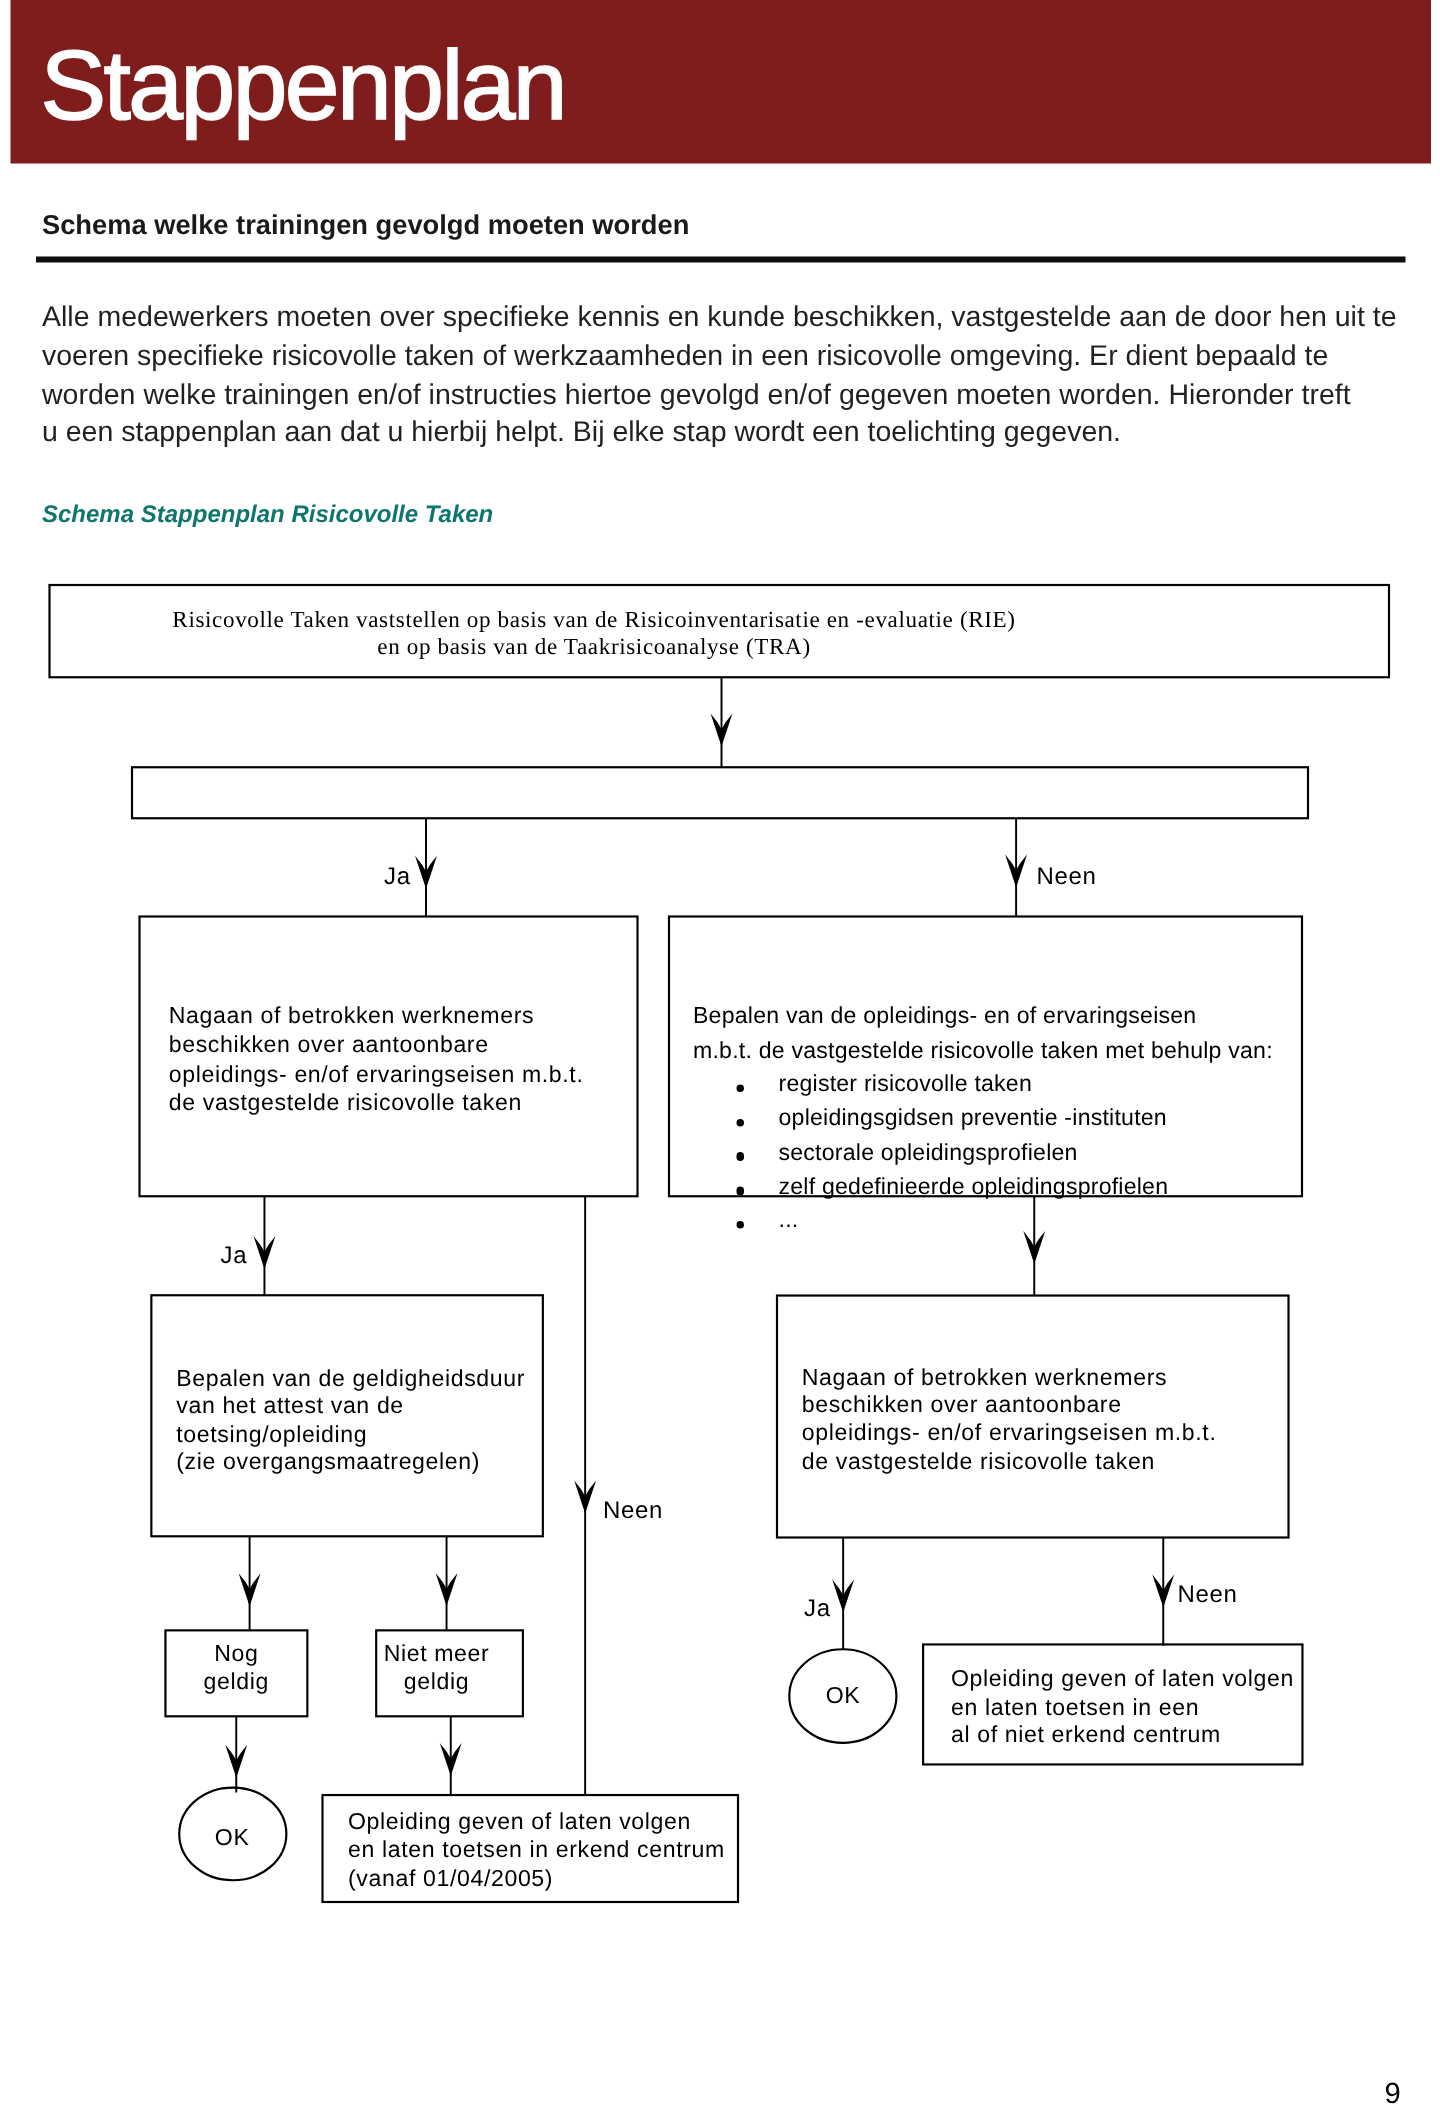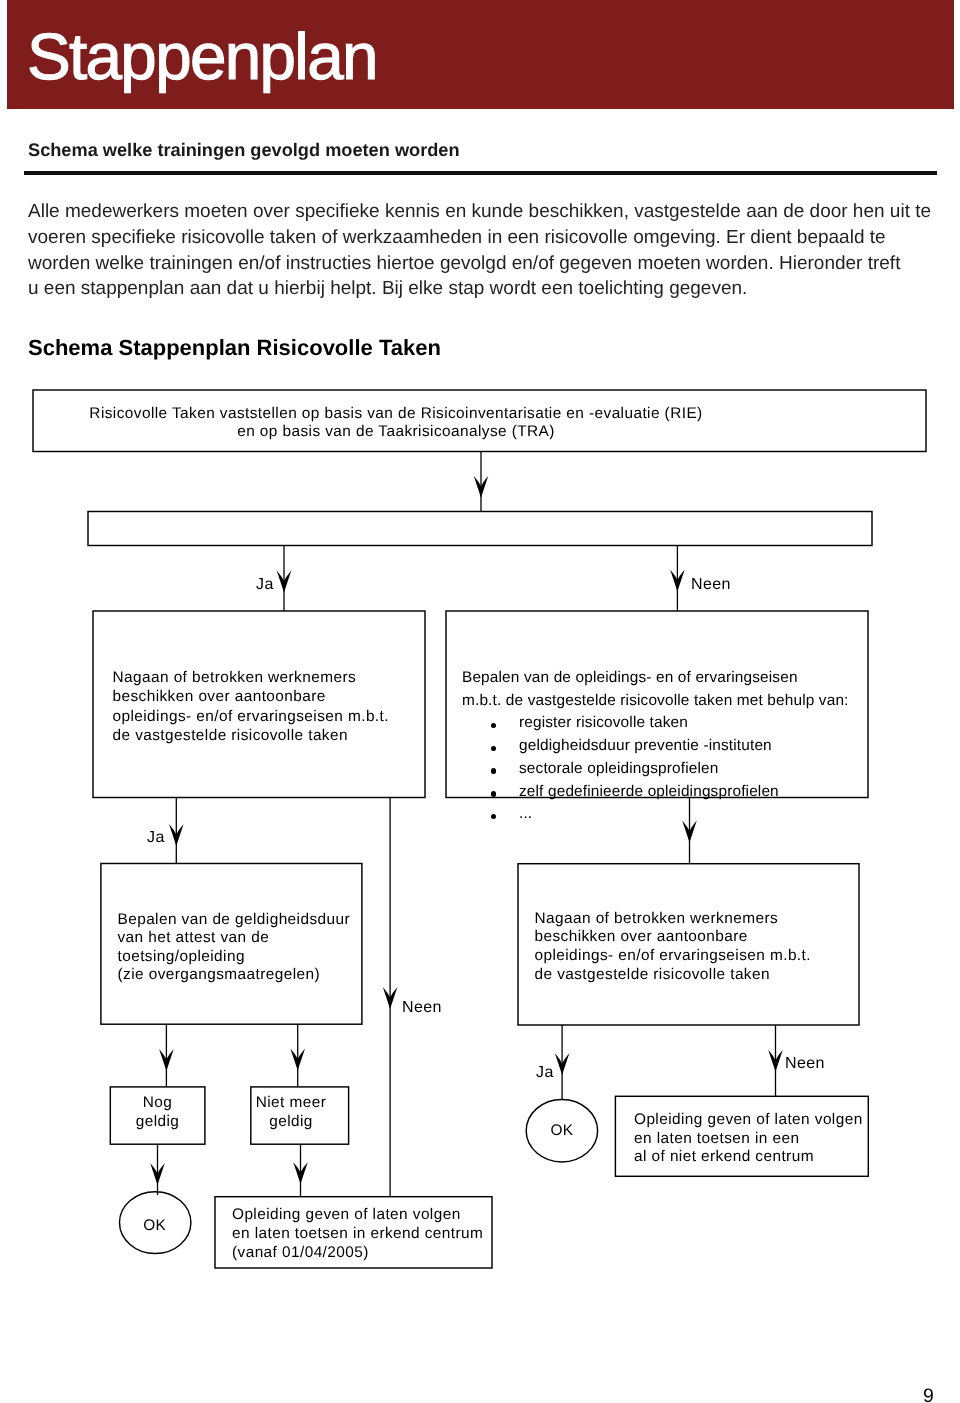--- a/index.html
+++ b/index.html
@@ -9,21 +9,21 @@
 
   
   .banner{position:absolute;left:7px;top:0px;width:946.5px;height:109px;background:#7f1d1d;}
   .banner-title{position:absolute;left:20px;top:19px;font-size:65.6px;line-height:75px;color:#ffffff;font-family:"Liberation Sans",sans-serif;font-weight:400;letter-spacing:-1.7px;-webkit-text-stroke:1.1px #ffffff;}
 
   .subtitle{position:absolute;left:28px;top:140px;font-size:18.2px;font-weight:bold;color:#1a1a1a;white-space:nowrap;}
   .rule{position:absolute;left:24px;top:171px;width:913px;height:3.6px;background:#0f0f0f;}
 
   .para{position:absolute;left:28px;top:199px;width:920px;font-size:19.0px;line-height:25.8px;color:#231f20;white-space:nowrap;}
 
-  .schema-title{position:absolute;left:28px;top:335px;font-size:22px;font-weight:bold;color:#000000;white-space:nowrap;}
+  .schema-title{position:absolute;left:28px;top:335px;font-size:16px;font-weight:bold;color:#0f766e;white-space:nowrap;font-style:italic;}
   .node{position:absolute;box-sizing:border-box;font-size:15.4px;line-height:21.5px;color:#000;letter-spacing:0.42px;white-space:nowrap;}
   .node.ellipse{border-radius:50%;}
   .ntext{position:absolute;font-size:15.4px;line-height:19.3px;color:#000;letter-spacing:0.42px;white-space:nowrap;font-family:"Liberation Sans",sans-serif;}
   .ctr-t{text-align:center;}
   .lbl{position:absolute;font-size:16px;color:#000;letter-spacing:0.42px;white-space:nowrap;}
   svg.lines{position:absolute;left:0;top:0;width:960px;height:1403px;overflow:visible;}
   .pagenum{position:absolute;left:923px;top:1387px;font-size:19.5px;line-height:19.5px;color:#000;}
   ul.bl{margin:0;padding:0;list-style:none;}
   ul.bl li{position:relative;padding-left:57px;}
   .bdot{position:absolute;left:28.5px;top:10.6px;width:5.4px;height:5.4px;border-radius:50%;background:#000;}
@@ -103,42 +103,42 @@
       <use href="#ah" x="166.4" y="1070.9"></use>
       <use href="#ah" x="297.7" y="1070.6"></use>
       <use href="#ah" x="157.5" y="1185.1"></use>
       <use href="#ah" x="300.5" y="1184"></use>
       <use href="#ah" x="562.1" y="1075"></use>
       <use href="#ah" x="775.5" y="1071.7"></use>
     </g>
   </svg>
 
   <div class="node" style="left:33px;top:390px;width:893px;height:61.5px;"></div>
-  <div class="ntext ctr-t" style="left:33px;width:726px;top:405px;line-height:18.2px;">
+  <div class="ntext ctr-t" style="left:33px;width:726px;top:405px;line-height:18.2px;font-family:Liberation Serif, serif;">
     <div>Risicovolle Taken vaststellen op basis van de Risicoinventarisatie en -evaluatie (RIE)</div>
     <div>en op basis van de Taakrisicoanalyse (TRA)</div>
   </div>
 
   <div class="node" style="left:88px;top:512px;width:784px;height:33.5px;"></div>
 
   <div class="node" style="left:93px;top:611px;width:332px;height:186px;"></div>
   <div class="ntext" style="left:112.5px;top:668px;line-height:19.3px;">
     <div>Nagaan of betrokken werknemers</div>
     <div>beschikken over aantoonbare</div>
     <div>opleidings- en/of ervaringseisen m.b.t.</div>
     <div>de vastgestelde risicovolle taken</div>
   </div>
 
   <div class="node" style="left:446px;top:611px;width:422px;height:186px;"></div>
   <div class="ntext" style="left:462px;top:624px;line-height:22.7px;letter-spacing:0.15px;margin-top:43px;">
     <div>Bepalen van de opleidings- en of ervaringseisen</div>
     <div>m.b.t. de vastgestelde risicovolle taken met behulp van:</div>
     <ul class="bl">
       <li><span class="bdot"></span><span>register risicovolle taken</span></li>
-      <li><span class="bdot"></span><span>geldigheidsduur preventie -instituten</span></li>
+      <li><span class="bdot"></span><span>opleidingsgidsen preventie -instituten</span></li>
       <li><span class="bdot"></span><span>sectorale opleidingsprofielen</span></li>
       <li><span class="bdot"></span><span>zelf gedefinieerde opleidingsprofielen</span></li>
       <li><span class="bdot"></span><span>...</span></li>
     </ul>
   </div>
 
   <div class="node" style="left:100px;top:864px;width:262px;height:158px;"></div>
   <div class="ntext" style="left:117.5px;top:910.5px;line-height:18.6px;">
     <div>Bepalen van de geldigheidsduur</div>
     <div>van het attest van de</div>

